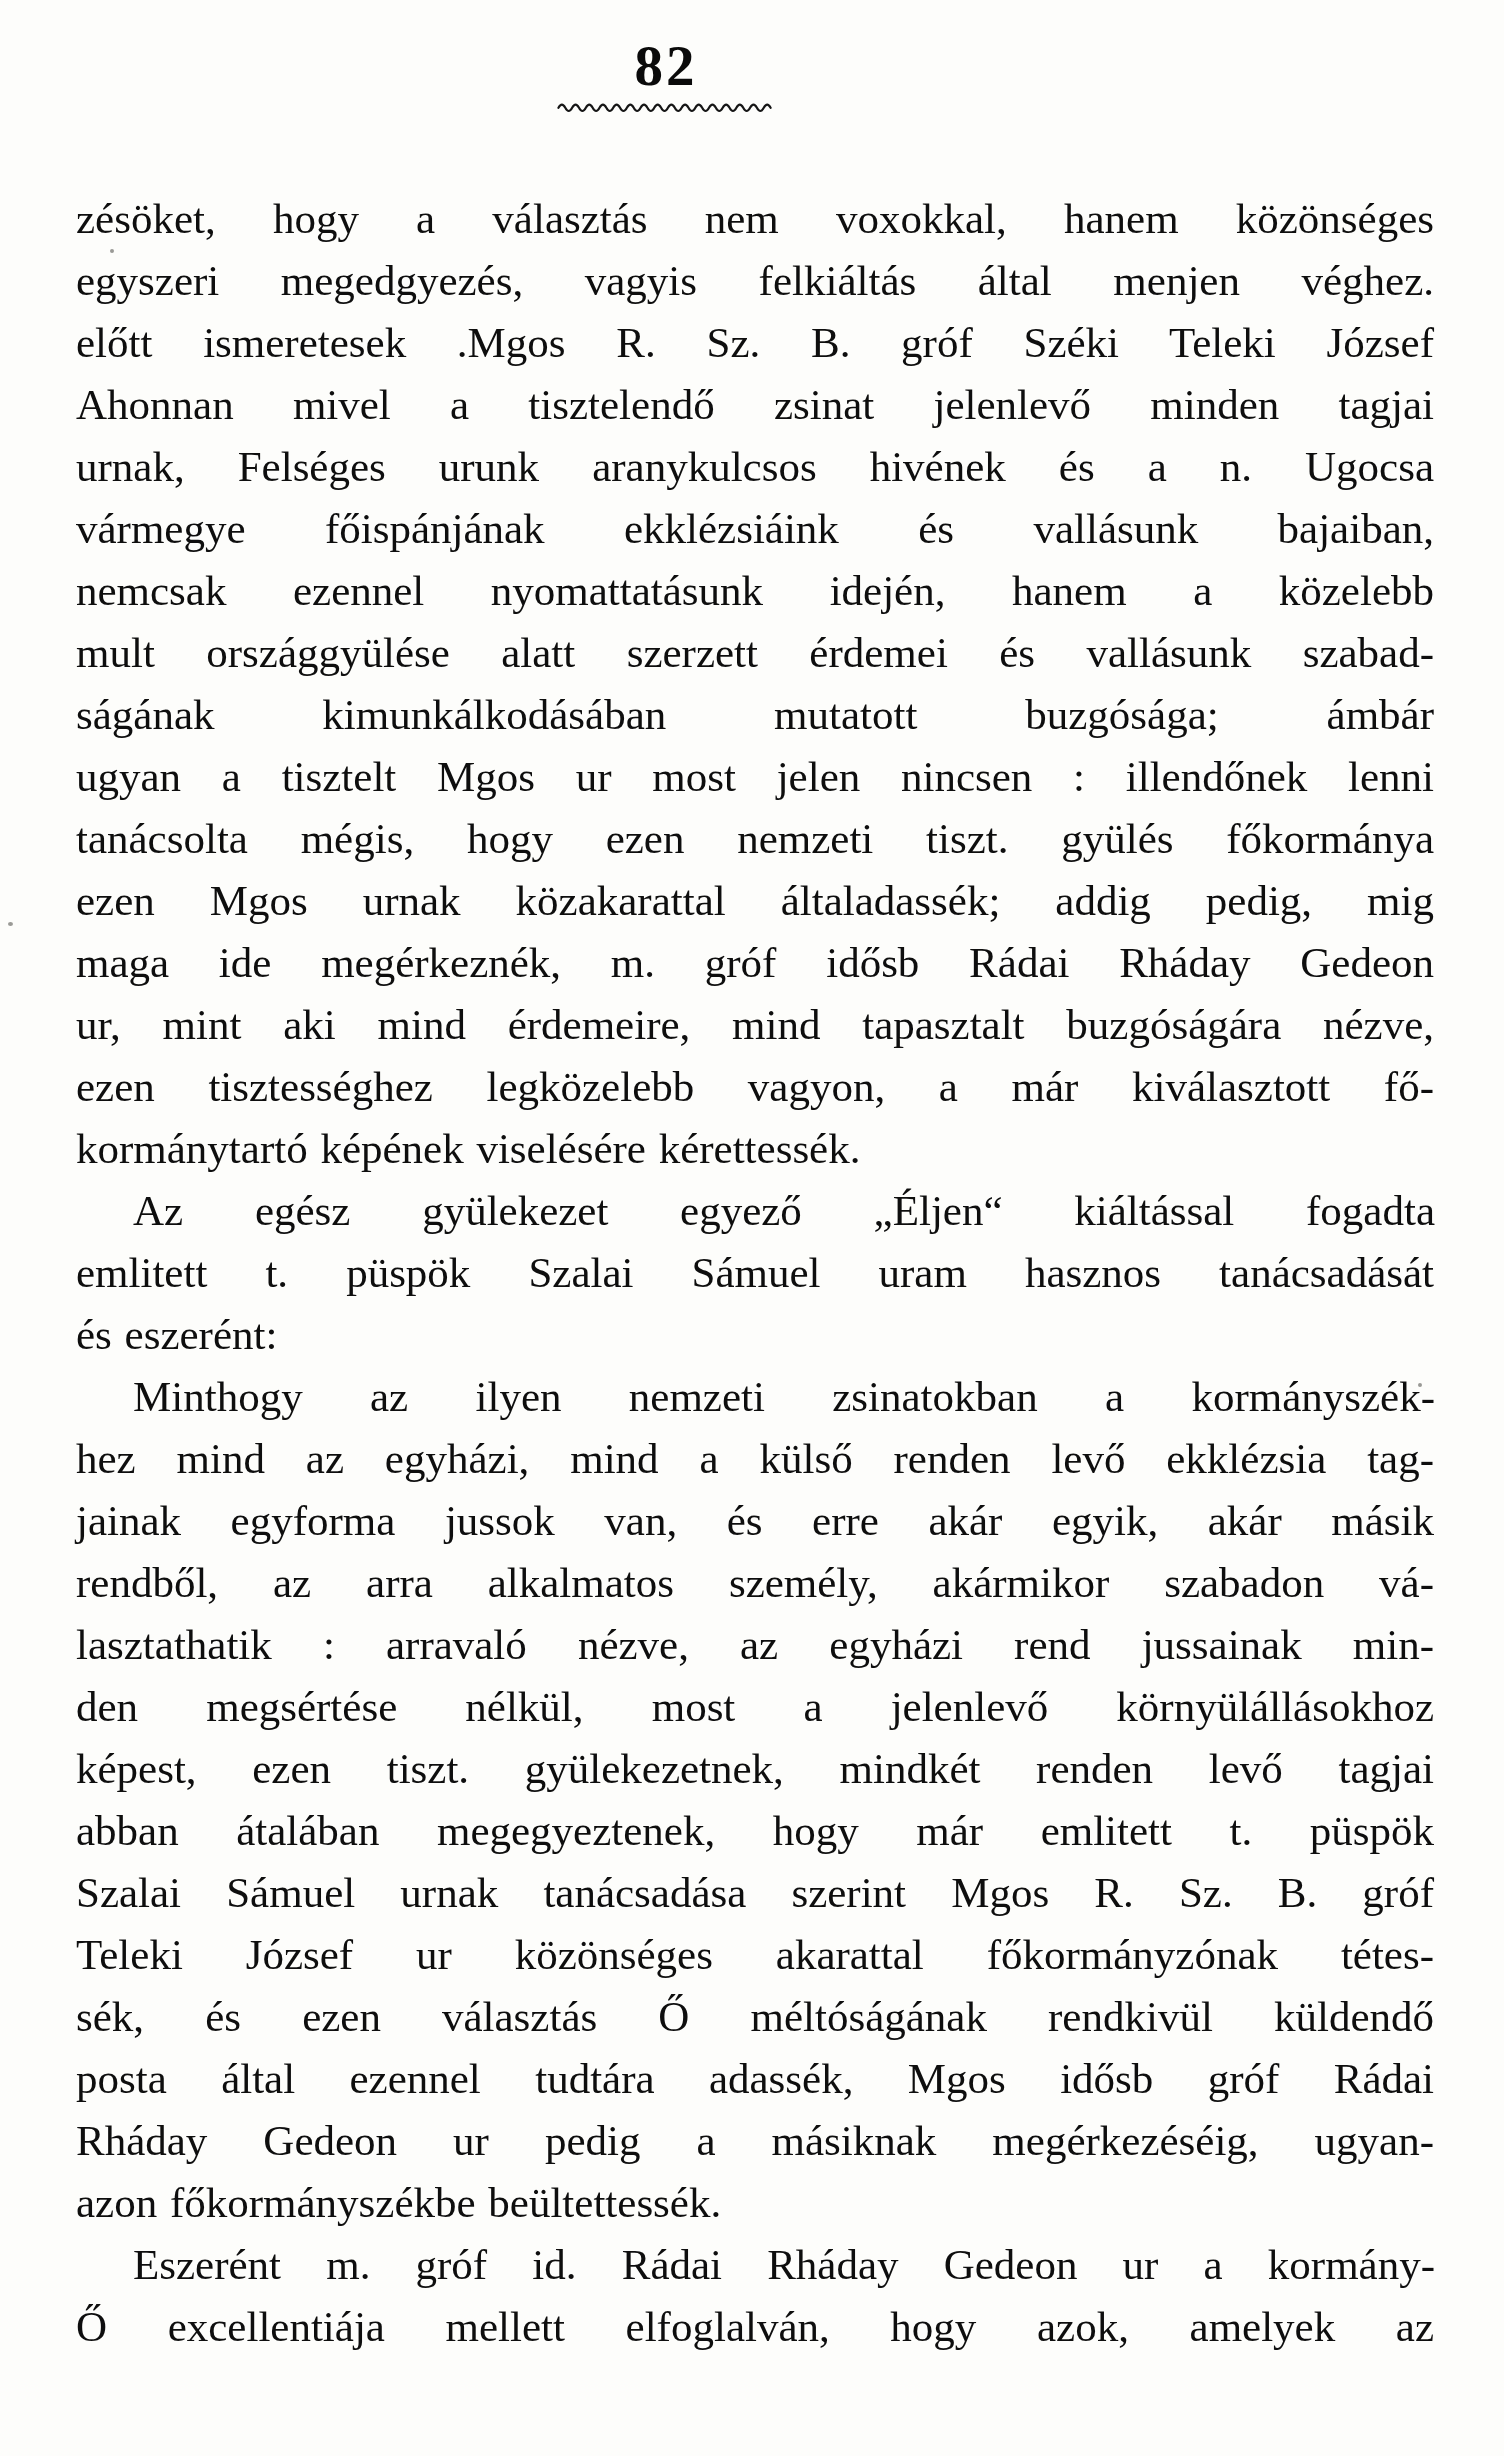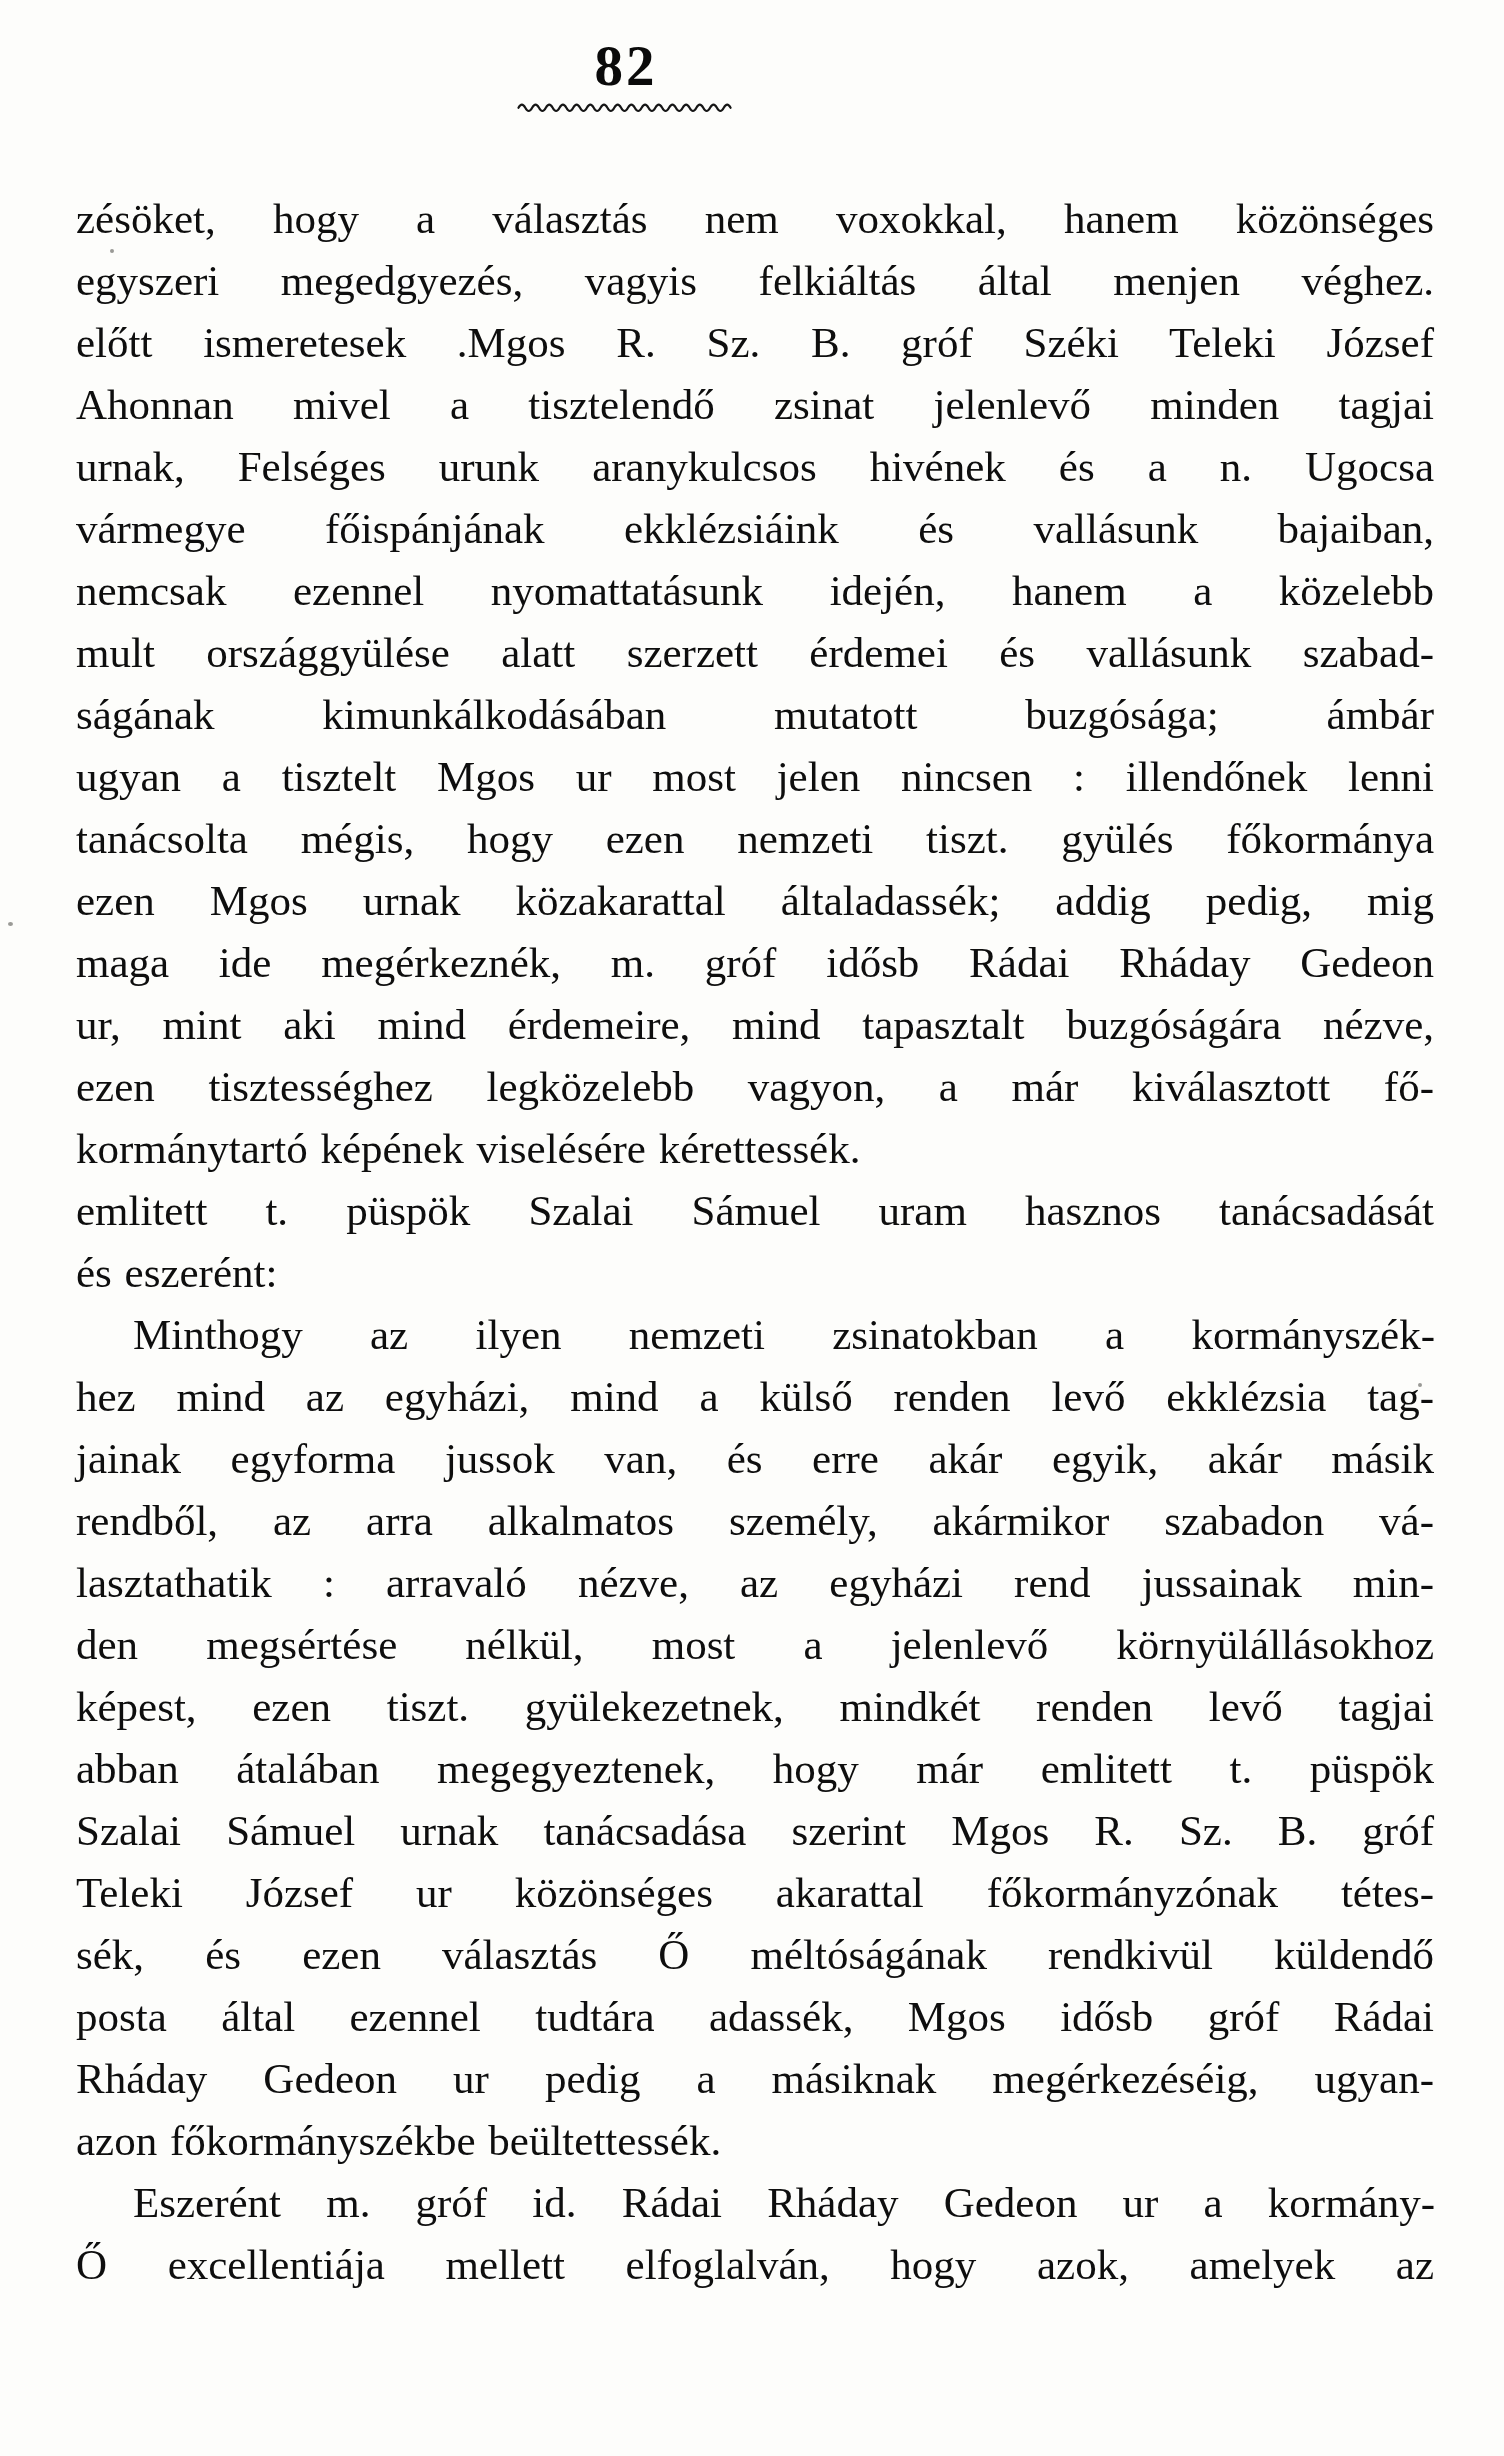--- a/index.html
+++ b/index.html
@@ -16,20 +16,21 @@
     color: #0e0e0e;
     font-family: "Liberation Serif", "DejaVu Serif", serif;
     overflow: hidden;
   }
   .page-header {
     position: absolute;
     top: 37px;
     left: 0;
     width: 1252px;
     text-align: center;
+    padding-left: 40px;
   }
   .page-number {
     font-size: 57px;
     font-weight: bold;
     letter-spacing: 2.9px;
     line-height: 1;
     color: #0a0a0a;
   }
   .wavy-rule {
     margin-top: 5.9px;
@@ -93,20 +94,21 @@
       <div class="line">nemcsak ezennel nyomattatásunk idején, hanem a közelebb</div>
       <div class="line">mult országgyülése alatt szerzett érdemei és vallásunk szabad-</div>
       <div class="line">ságának kimunkálkodásában mutatott buzgósága; ámbár</div>
       <div class="line">ugyan a tisztelt Mgos ur most jelen nincsen : illendőnek lenni</div>
       <div class="line">tanácsolta mégis, hogy ezen nemzeti tiszt. gyülés főkormánya</div>
       <div class="line">ezen Mgos urnak közakarattal általadassék; addig pedig, mig</div>
       <div class="line">maga ide megérkeznék, m. gróf idősb Rádai Rháday Gedeon</div>
       <div class="line">ur, mint aki mind érdemeire, mind tapasztalt buzgóságára nézve,</div>
       <div class="line">ezen tisztességhez legközelebb vagyon, a már kiválasztott fő-</div>
       <div class="line para-end">kormánytartó képének viselésére kérettessék.</div>
+      <div class="line indent">Az egész gyülekezet egyező „Éljen“ kiáltással fogadta</div>
       <div class="line">emlitett t. püspök Szalai Sámuel uram hasznos tanácsadását</div>
       <div class="line para-end">és eszerént:</div>
       <div class="line indent">Minthogy az ilyen nemzeti zsinatokban a kormányszék-</div>
       <div class="line">hez mind az egyházi, mind a külső renden levő ekklézsia tag-</div>
       <div class="line">jainak egyforma jussok van, és erre akár egyik, akár másik</div>
       <div class="line">rendből, az arra alkalmatos személy, akármikor szabadon vá-</div>
       <div class="line">lasztathatik : arravaló nézve, az egyházi rend jussainak min-</div>
       <div class="line">den megsértése nélkül, most a jelenlevő környülállásokhoz</div>
       <div class="line">képest, ezen tiszt. gyülekezetnek, mindkét renden levő tagjai</div>
       <div class="line">abban átalában megegyeztenek, hogy már emlitett t. püspök</div>

